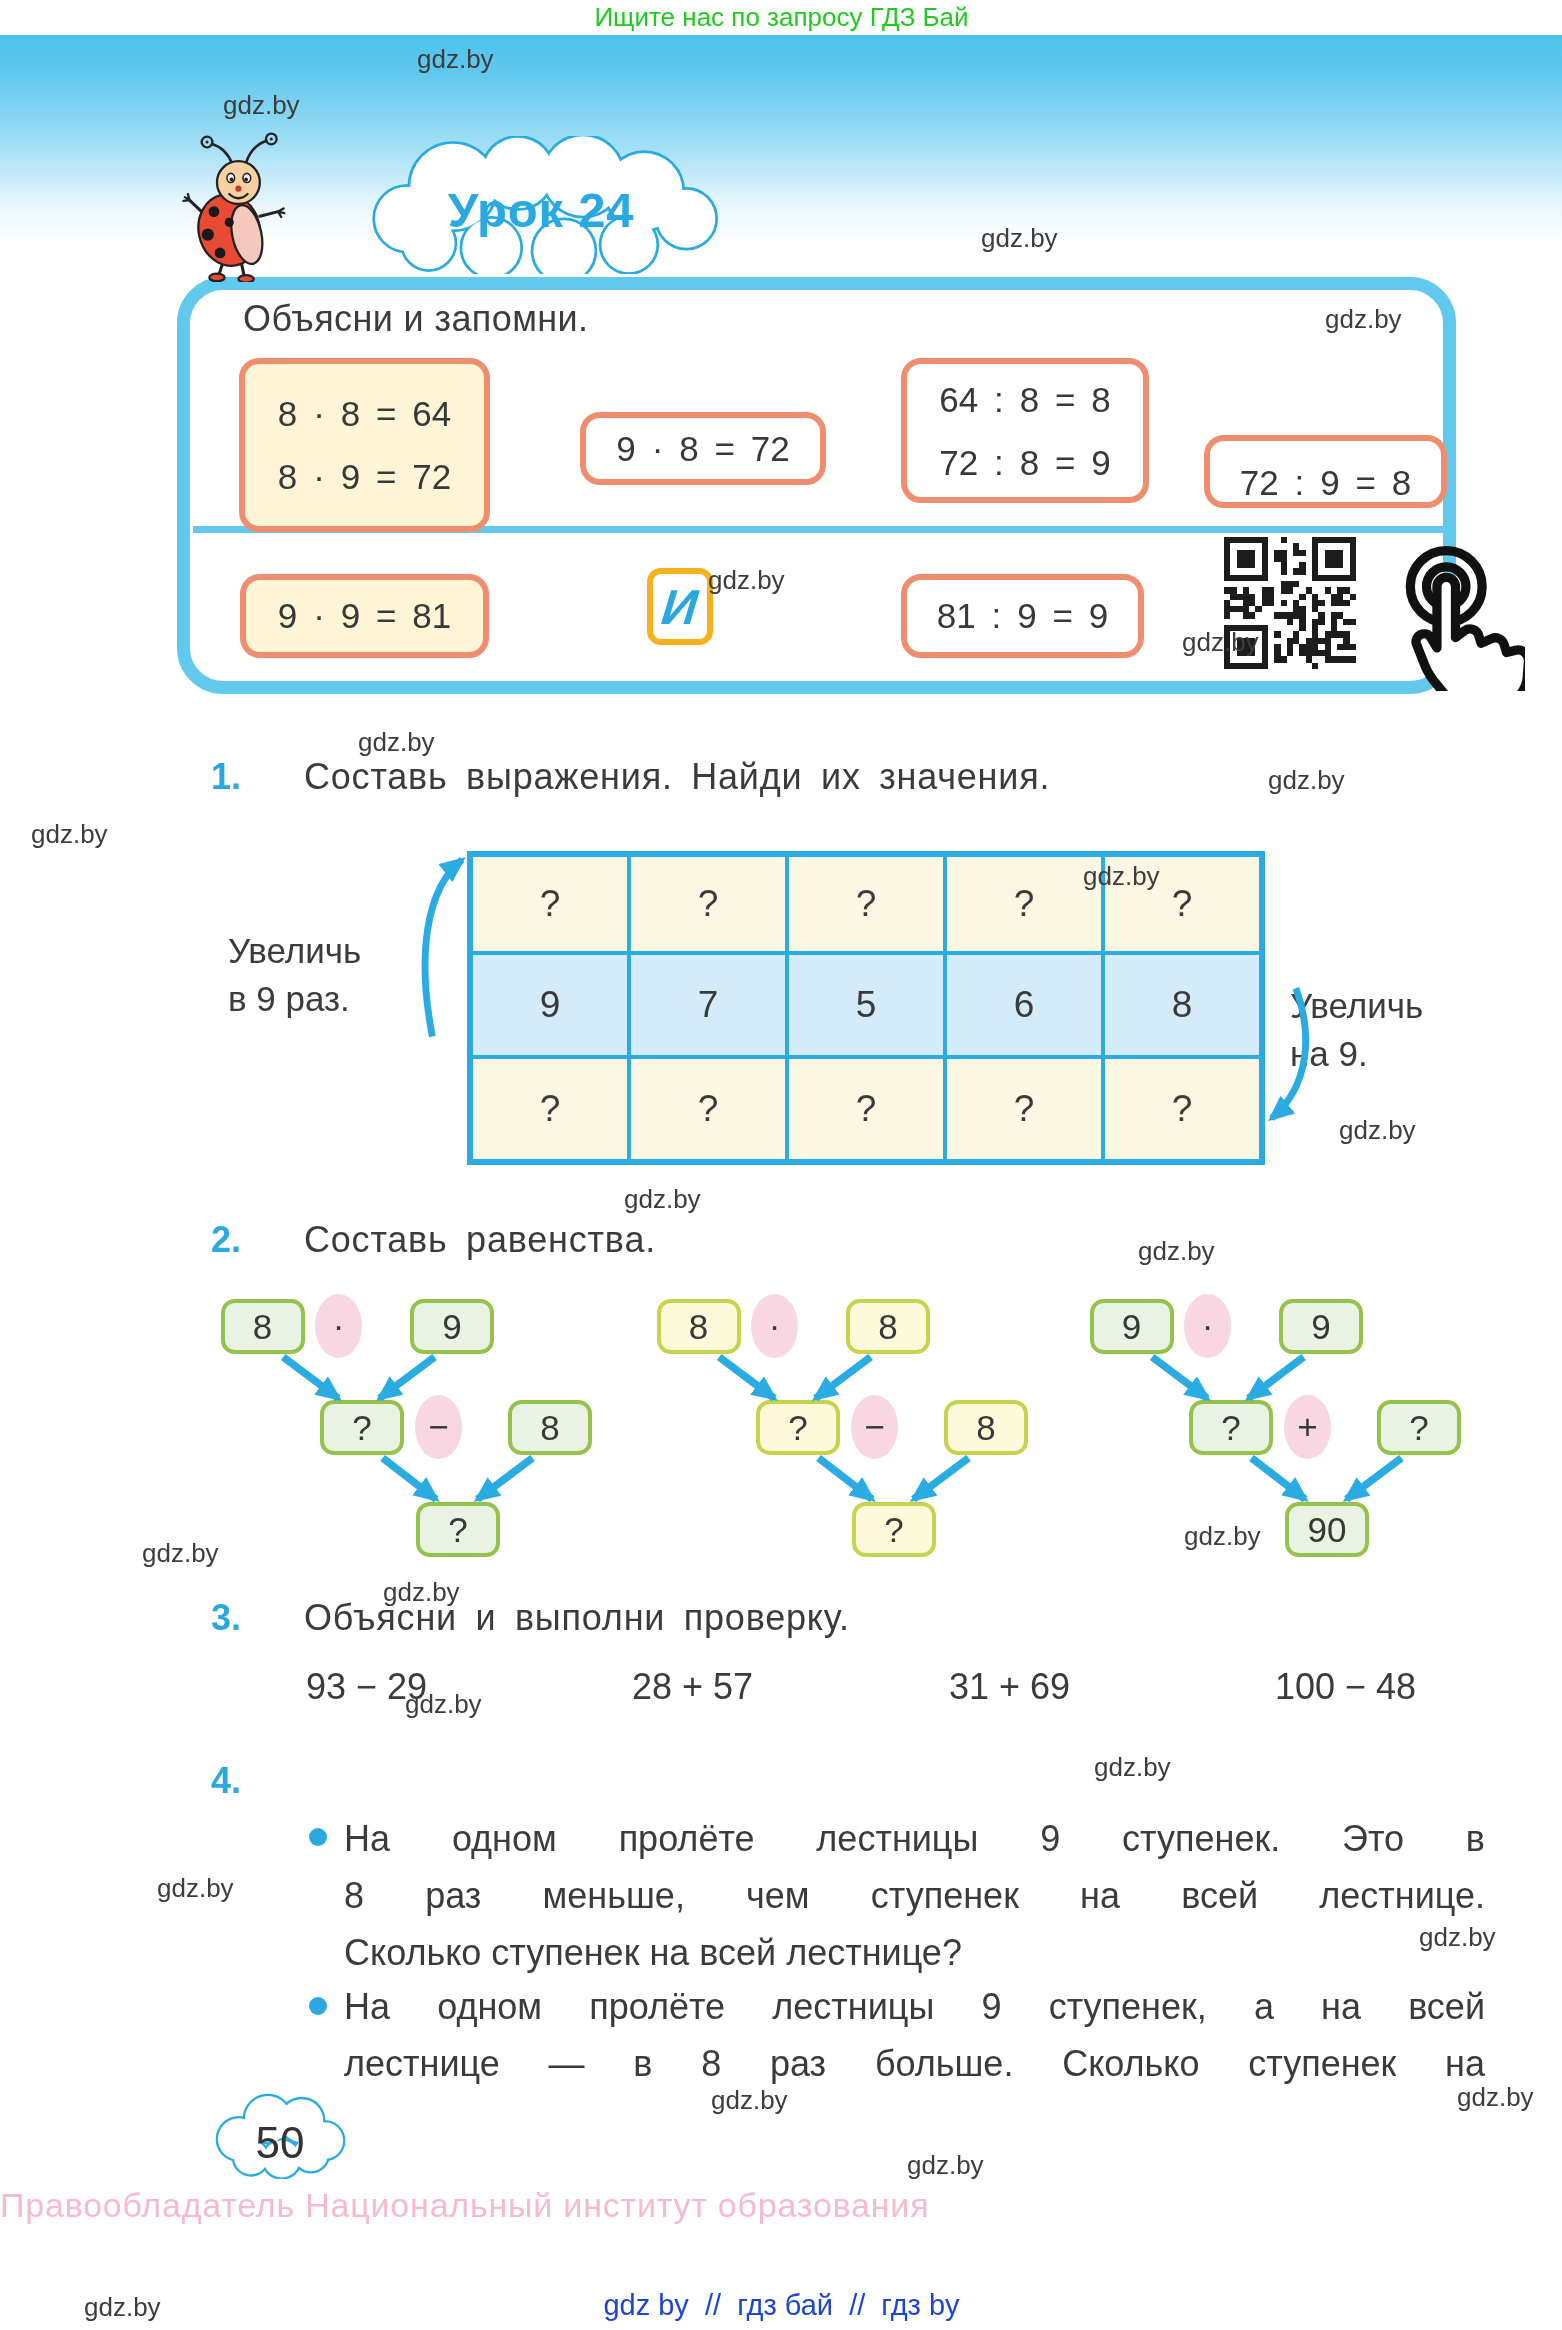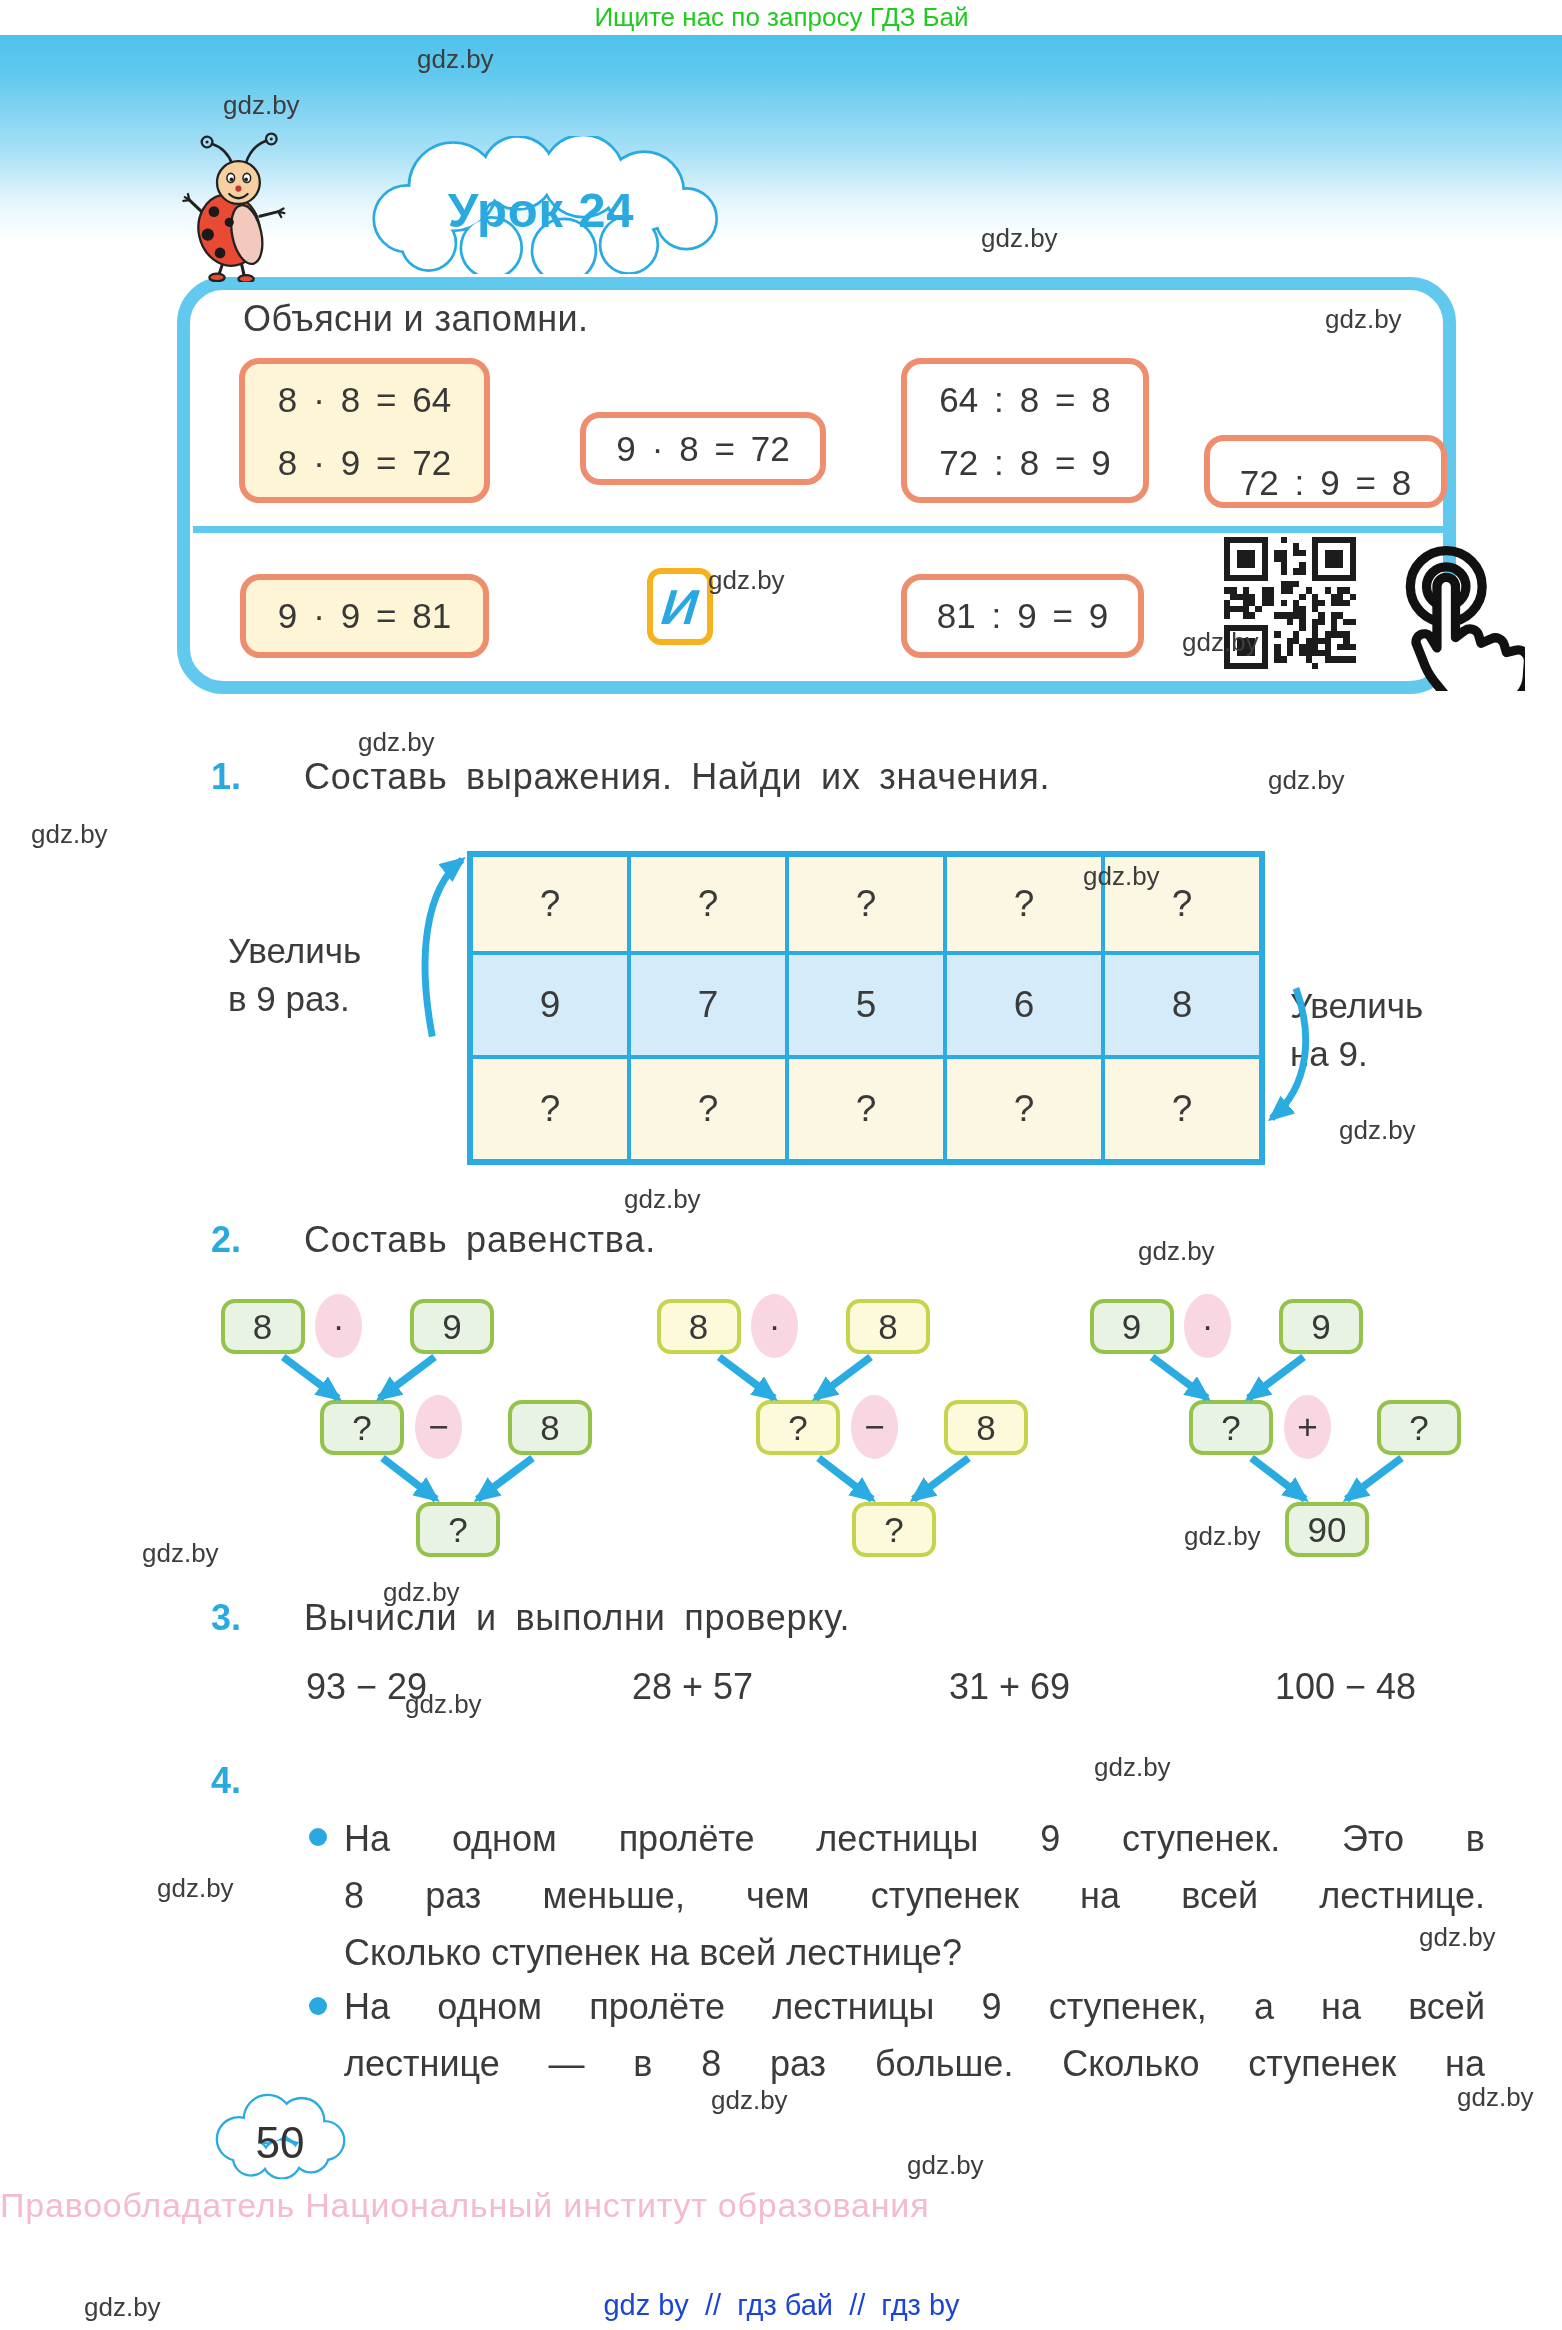--- a/index.html
+++ b/index.html
@@ -149,21 +149,21 @@
         <circle cx="285" cy="150" r="40"></circle>
       <circle cx="370" cy="142" r="36"></circle>
     </g>
   </svg>
   <div class="cloud-label lesson-label">Урок 24</div>
 
   <div class="memo-box"></div>
   <div class="memo-divider"></div>
   <div class="memo-title">Объясни и запомни.</div>
 
-  <div class="eqbox cream" style="left:239px;top:358px;width:251px;height:145px;">
+  <div class="eqbox cream" style="left:239px;top:358px;width:251px;height:174px;">
     <div class="ln">8 · 8 = 64</div>
     <div class="ln">8 · 9 = 72</div>
   </div>
   <div class="eqbox white" style="left:580px;top:412px;width:246px;height:73px;">
     <div class="ln" style="line-height:normal;">9 · 8 = 72</div>
   </div>
   <div class="eqbox white" style="left:901px;top:358px;width:248px;height:145px;">
     <div class="ln">64 : 8 = 8</div>
     <div class="ln">72 : 8 = 9</div>
   </div>
@@ -373,21 +373,21 @@
     <div class="dbox pa">9</div>
     <div class="opv pop1">·</div>
     <div class="dbox pb">9</div>
     <div class="dbox pc">?</div>
     <div class="opv pop2">+</div>
     <div class="dbox pd">?</div>
     <div class="dbox pe">90</div>
   </div>
 
   <div class="task-num" style="left:211px;top:1597px;">3.</div>
-  <div class="task-text" style="left:304px;top:1597px;">Вычисли и выполни проверку.</div>
+  <div class="task-text" style="left:304px;top:1597px;">Объясни и выполни проверку.</div>
   <div class="expr" style="left:306px;">93 − 29</div>
   <div class="expr" style="left:632px;">28 + 57</div>
   <div class="expr" style="left:949px;">31 + 69</div>
   <div class="expr" style="left:1275px;">100 − 48</div>
 
   <div class="task-num" style="left:211px;top:1760px;">4.</div>
 
   <div class="bdot" style="left:309px;top:1828px;"></div>
   <div class="bullet-lines" style="top:1812px;">
     <div class="jline">На одном пролёте лестницы 9 ступенек. Это в</div>

